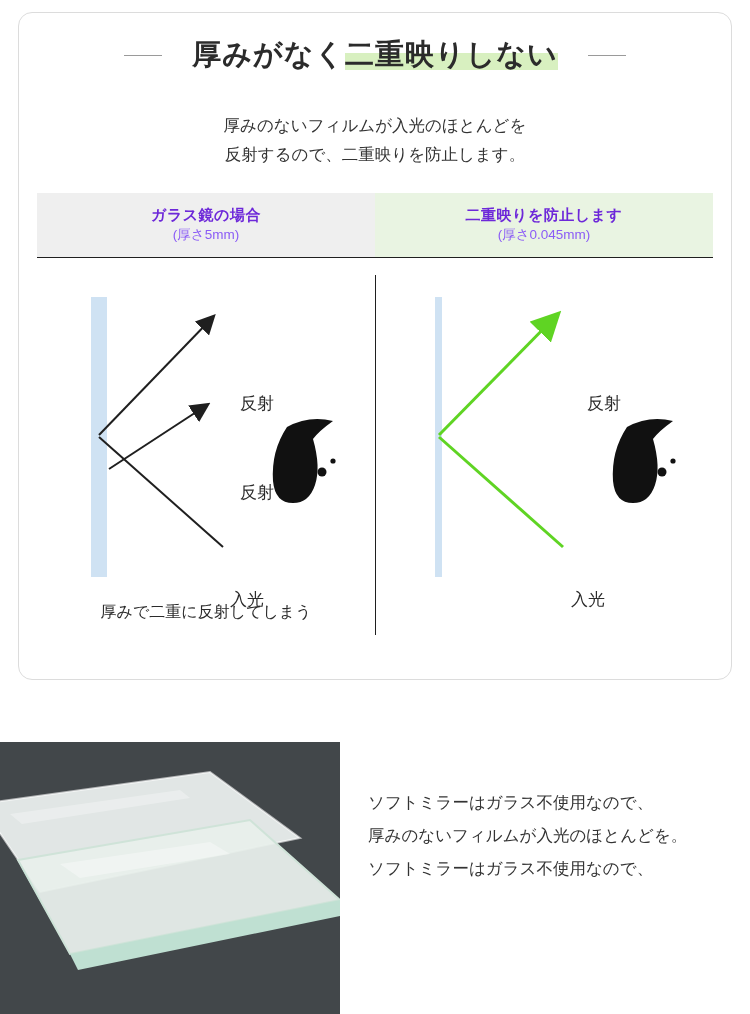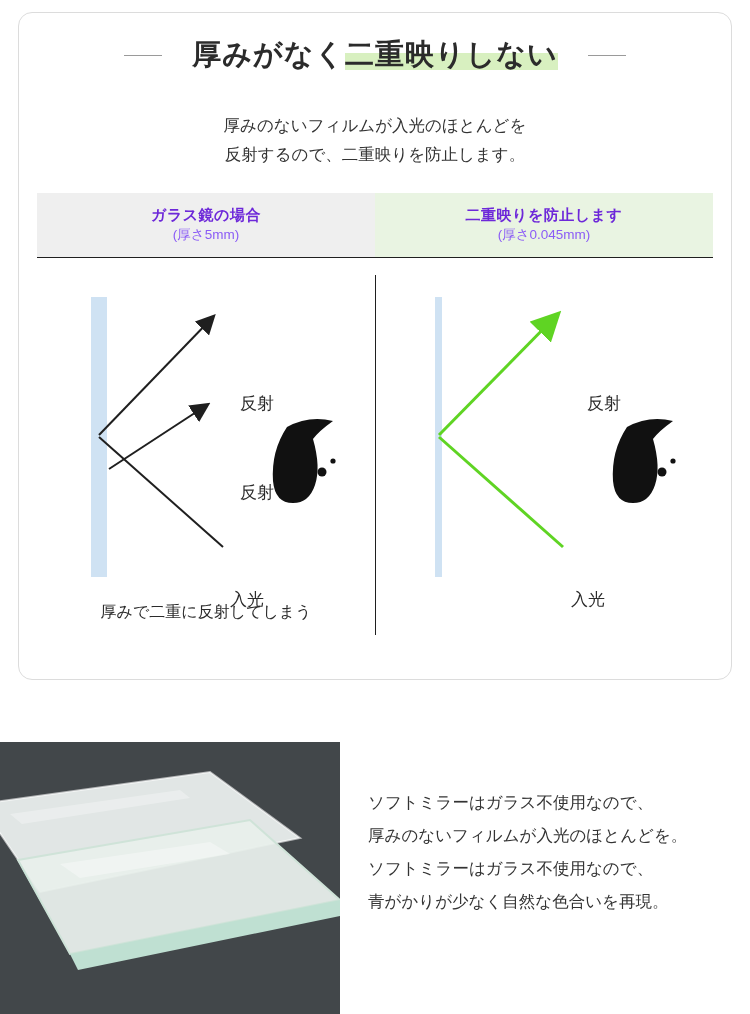--- a/index.html
+++ b/index.html
@@ -269,15 +269,14 @@
 
       <polygon points="60,122 210,100 230,112 80,136" fill="#ffffff" opacity="0.35"></polygon>
       <polygon points="10,72 180,48 190,56 22,82" fill="#ffffff" opacity="0.3"></polygon>
     </svg>
   </div>
 
   <div class="bottom-text">
     <div>ソフトミラーはガラス不使用なので、</div>
     <div>厚みのないフィルムが入光のほとんどを。</div>
     <div>ソフトミラーはガラス不使用なので、</div>
-    <div>青がかりが少なく自然な色合いを再現。</div>
   </div>
 </div>
 
 </body></html>

